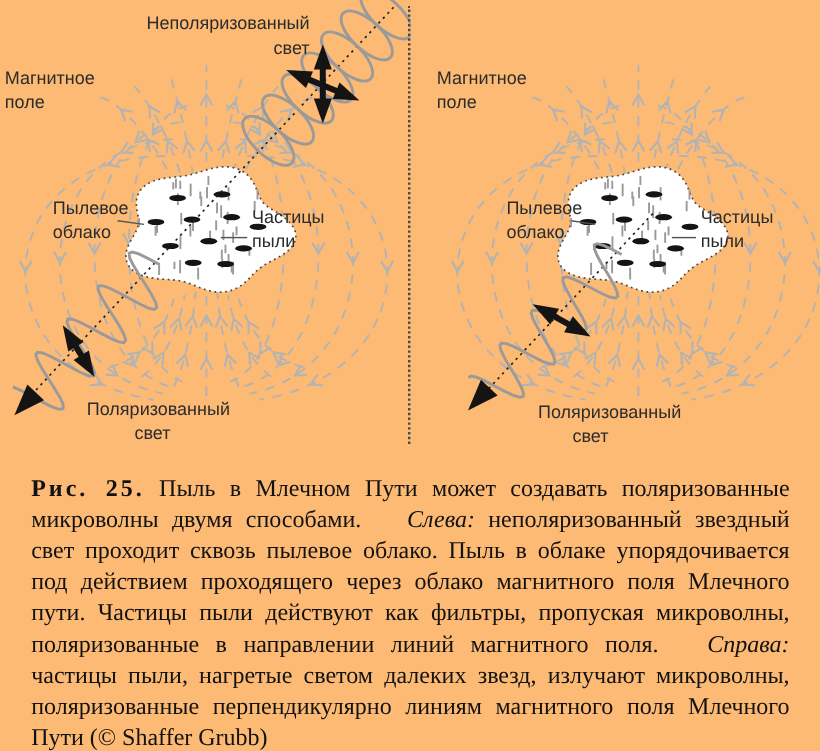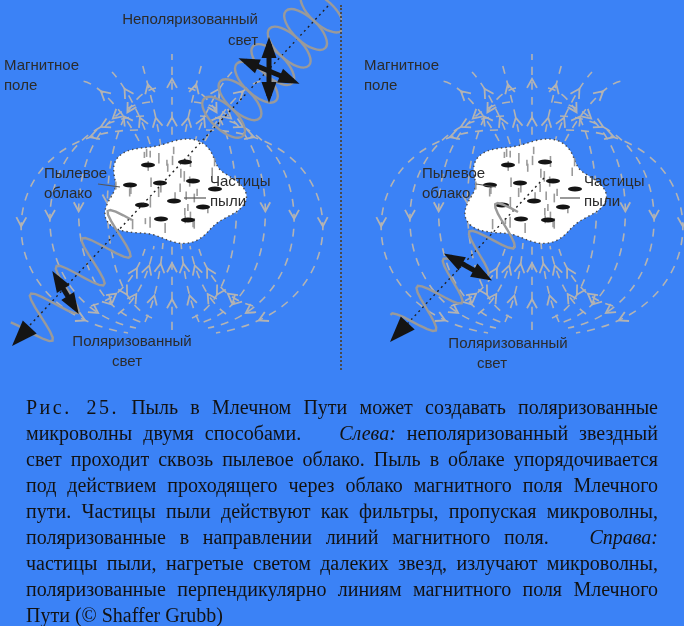--- a/index.html
+++ b/index.html
@@ -1,28 +1,28 @@
 <!DOCTYPE html>
 <html><head>
 <meta charset="utf-8">
 <style>
   html,body{margin:0;padding:0;background:#fff;}
-  .page{width:684px;height:626px;background:#3b82f6;position:relative;overflow:hidden;
+  .page{width:684px;height:626px;background:#fdba74;position:relative;overflow:hidden;
         font-family:"Liberation Sans",sans-serif;}
   .figure-area{position:relative;width:684px;height:380px;}
   svg.panel{position:absolute;top:0;width:342px;height:378px;}
   #panelL{left:0;}
   #panelR{left:342px;}
   .divider{position:absolute;left:340px;top:5px;height:365px;width:0;
            border-left:2px dotted #4a4a4a;}
   svg text{font-family:"Liberation Sans",sans-serif;font-size:15px;fill:#2b2b2b;}
   .caption{box-sizing:border-box;width:684px;margin:6px 0 0 0;padding:8px 26px 0 26px;
            font-family:"Liberation Serif",serif;font-size:20px;line-height:26px;
            color:#121212;text-align:justify;}
-  .caption .figure_number{font-weight:400;letter-spacing:2.5px;}
+  .caption .figure_number{font-weight:700;letter-spacing:2.5px;}
   .caption .italic{font-style:italic;margin-left:27px;}
 </style>
 </head>
 <body>
 
 <div class="page">
   <div class="figure-area">
 
     <svg id="panelL" class="panel" viewBox="0 0 342 378">
       <g id="gfxL">

